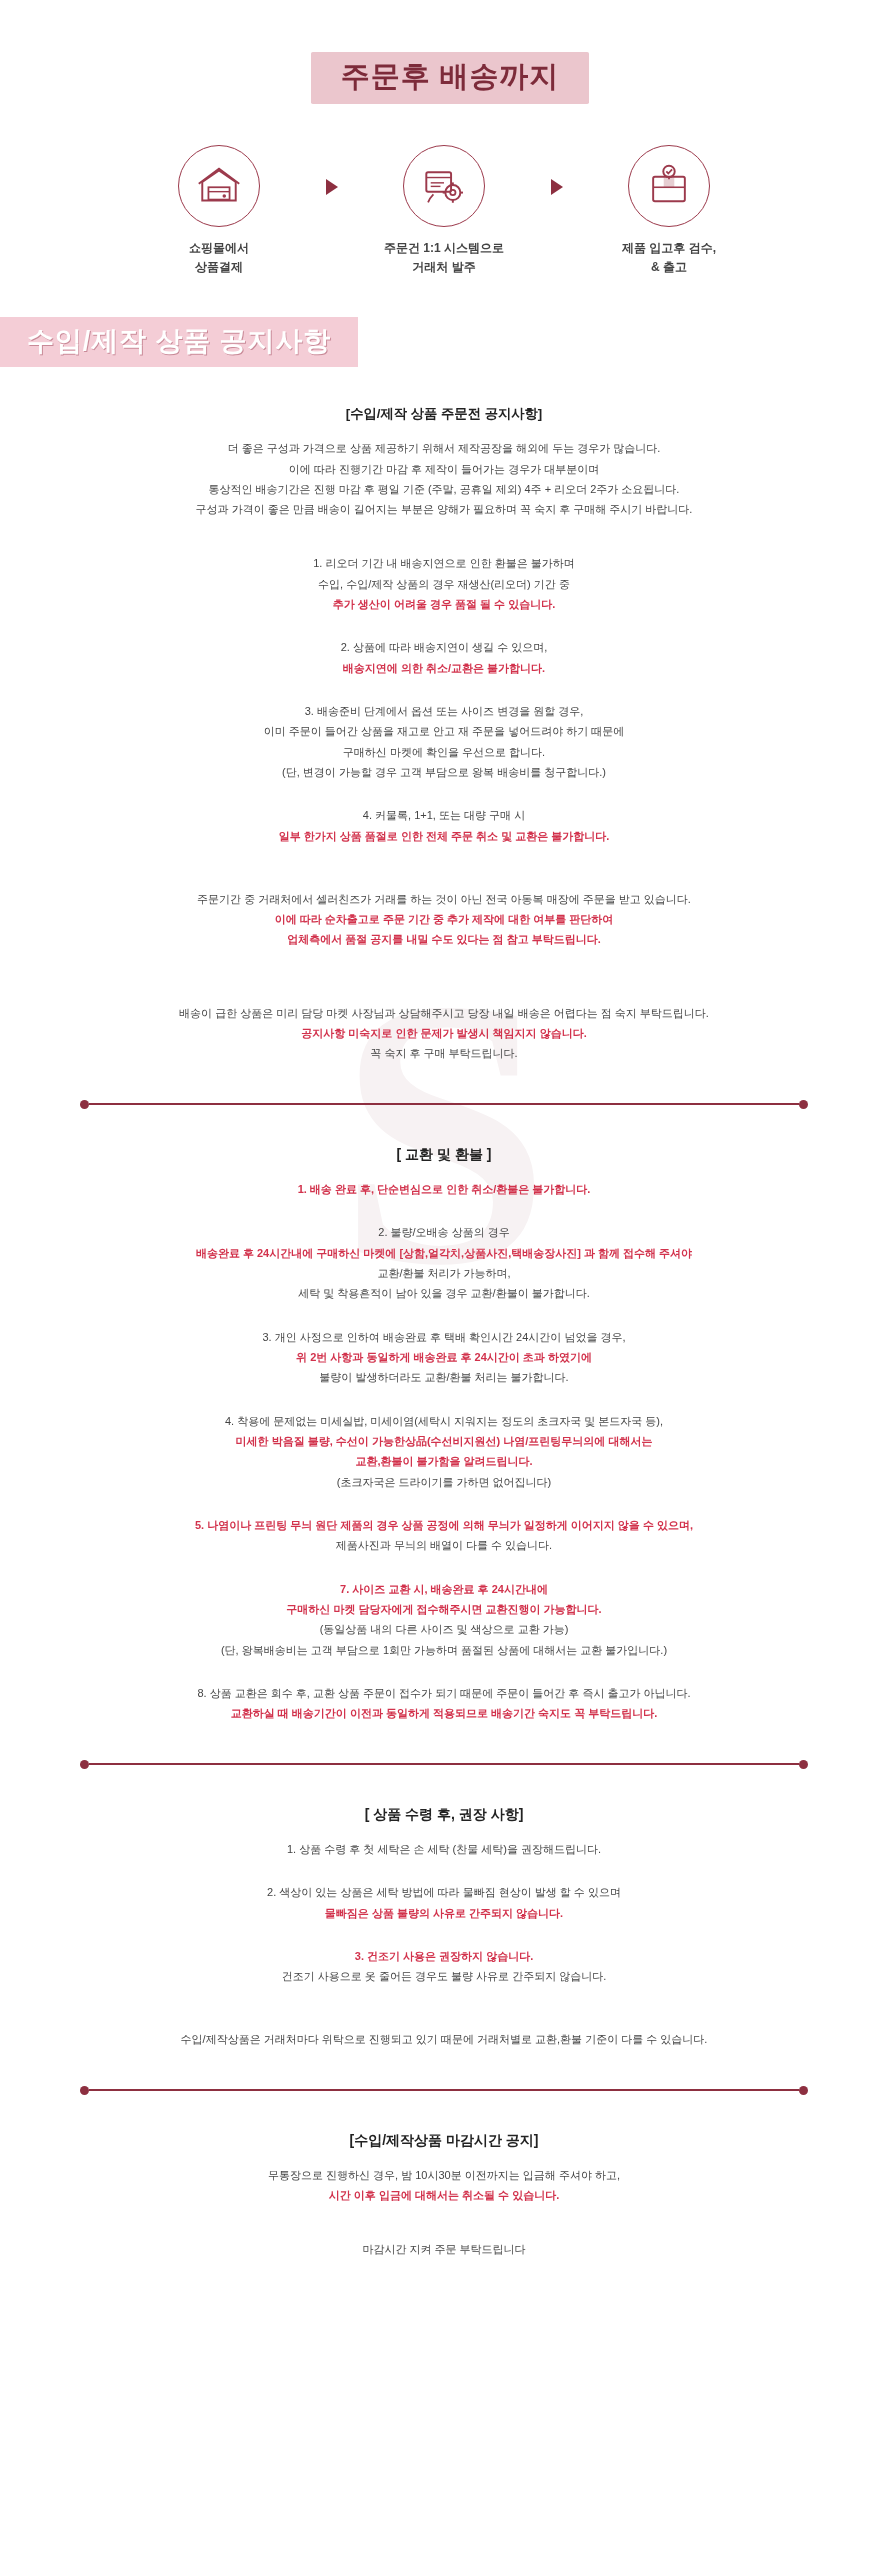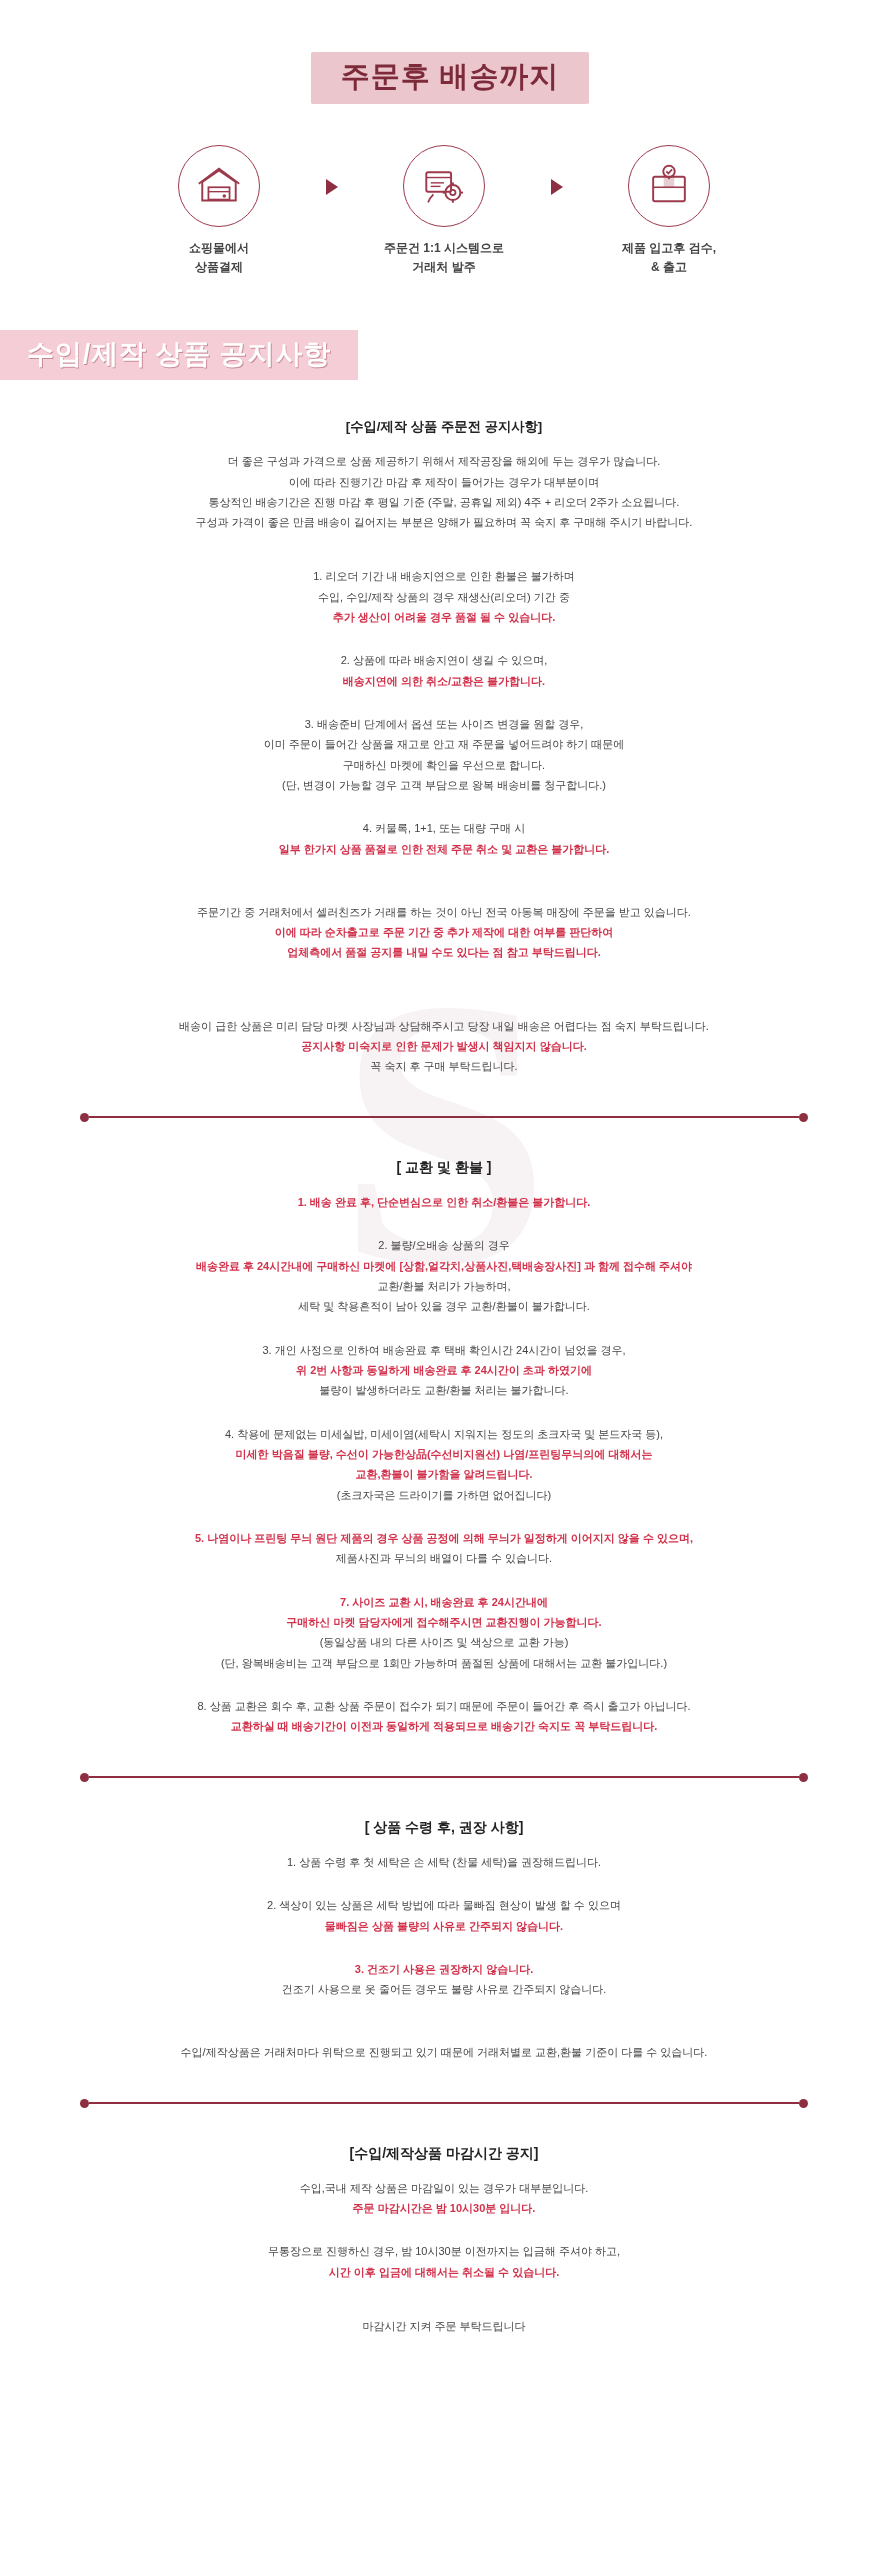--- a/index.html
+++ b/index.html
@@ -42,21 +42,21 @@
     color: #7d2b3a;
     line-height: 1.1;
   }
 
   
   .steps {
     display: flex;
     justify-content: center;
     align-items: flex-start;
     gap: 4px;
-    margin: 0 auto 54px auto;
+    margin: 0 auto 41px auto;
     width: 640px;
   }
   .step {
     width: 169px;
     text-align: center;
   }
   .circle {
     width: 82px;
     height: 82px;
     border: 1.8px solid #9c3a4c;
@@ -400,24 +400,20 @@
 
   <div class="divider">
     <div class="dot left"></div>
     <div class="bar"></div>
     <div class="dot right"></div>
   </div>
 
   <div class="content">
     <div class="h-title big">[수입/제작상품 마감시간 공지]</div>
 
-    <div class="blk">
-      <p class="line">수입,국내 제작 상품은 마감일이 있는 경우가 대부분입니다.</p>
-      <p class="line red">주문 마감시간은 밤 10시30분 입니다.</p>
-    </div>
 
     <div class="blk">
       <p class="line">무통장으로 진행하신 경우, 밤 10시30분 이전까지는 입금해 주셔야 하고,</p>
       <p class="line red">시간 이후 입금에 대해서는 취소될 수 있습니다.</p>
     </div>
 
     <div class="gap-s"></div>
 
     <div class="blk">
       <p class="line">마감시간 지켜 주문 부탁드립니다</p>

